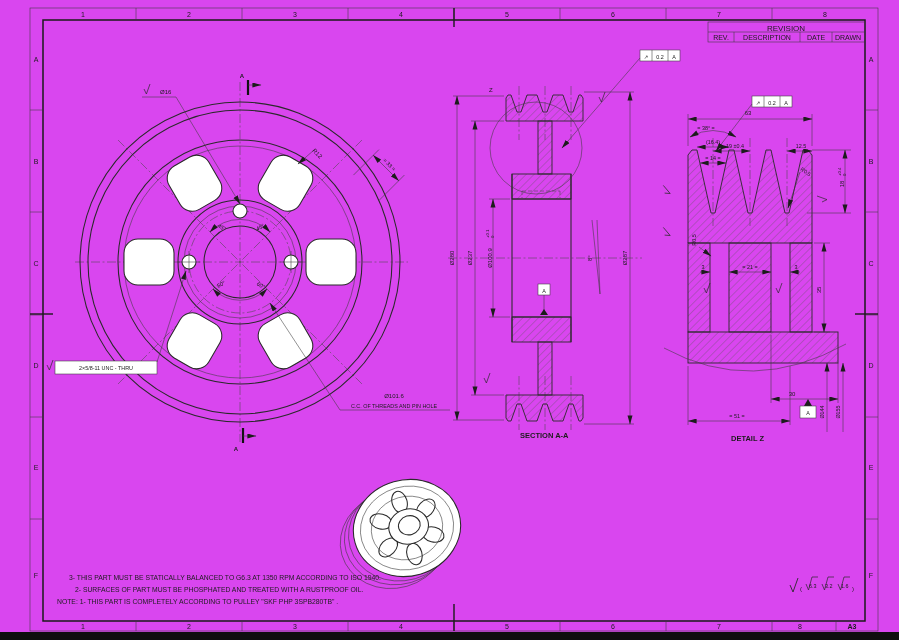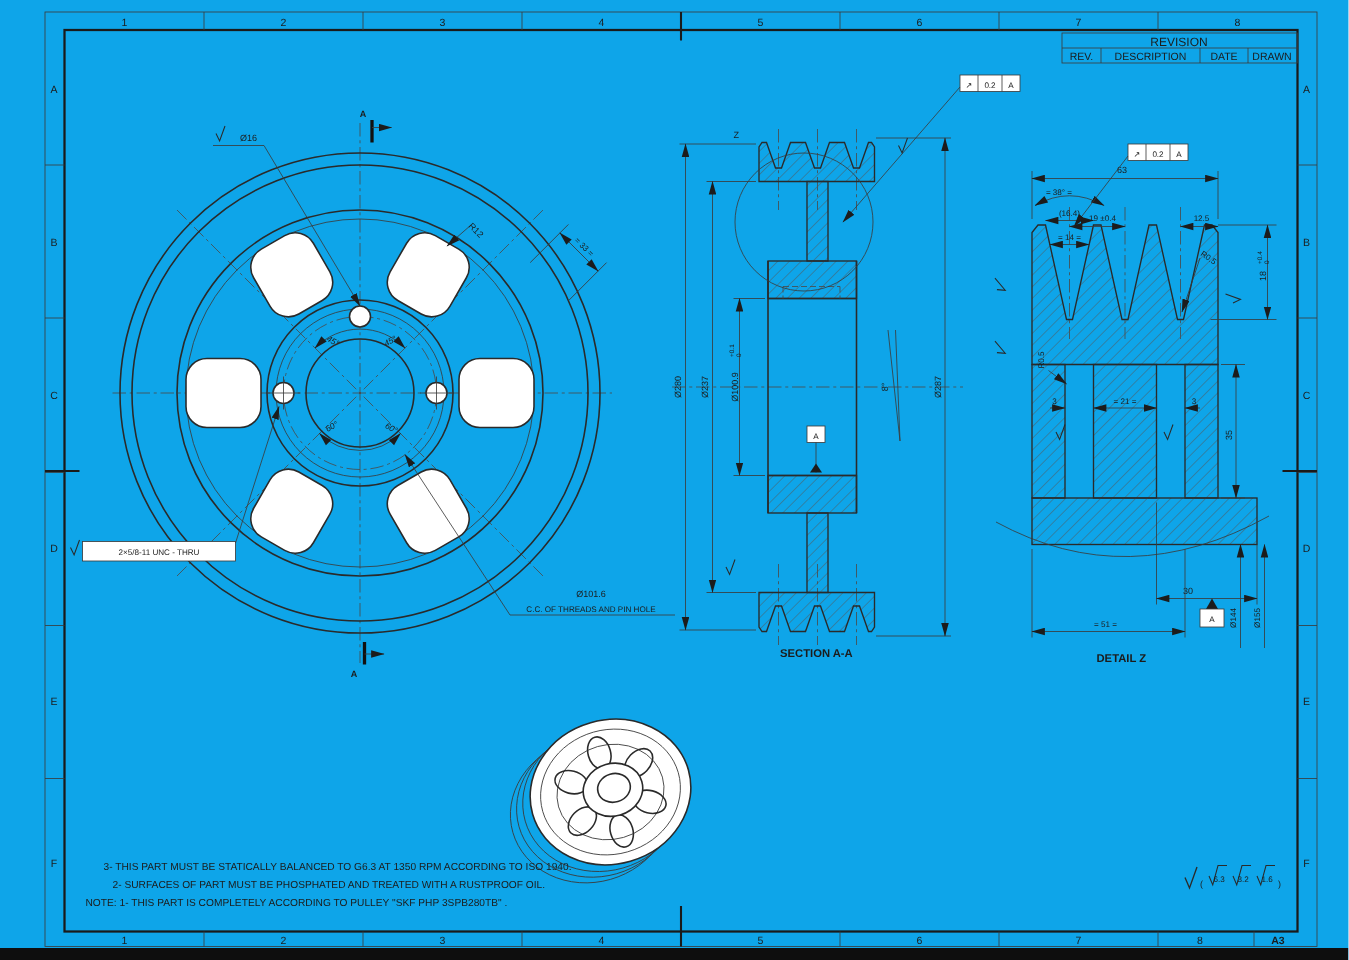--- a/index.html
+++ b/index.html
@@ -1,16 +1,16 @@
 <!DOCTYPE html>
 <html><head>
 <meta charset="utf-8">
 <style>
   html,body{margin:0;padding:0;background:#ffffff;}
-  .page{position:relative;width:899px;height:640px;background:#0ea5e9;overflow:hidden;}
+  .page{position:relative;width:899px;height:640px;background:#d946ef;overflow:hidden;}
   svg text{font-family:"Liberation Sans",sans-serif;fill:#1c1c1c;}
   .t-zone{font-size:7px;}
   .t-rev{font-size:7px;}
   .t-rev-title{font-size:8px;}
   .t-dim{font-size:6px;}
   .t-dim5{font-size:5.4px;}
   .t-tol{font-size:4.3px;}
   .t-title{font-size:7.5px;font-weight:600;}
   .t-note{font-size:6.8px;}
   .t-ang{font-size:5.6px;font-style:italic;}

